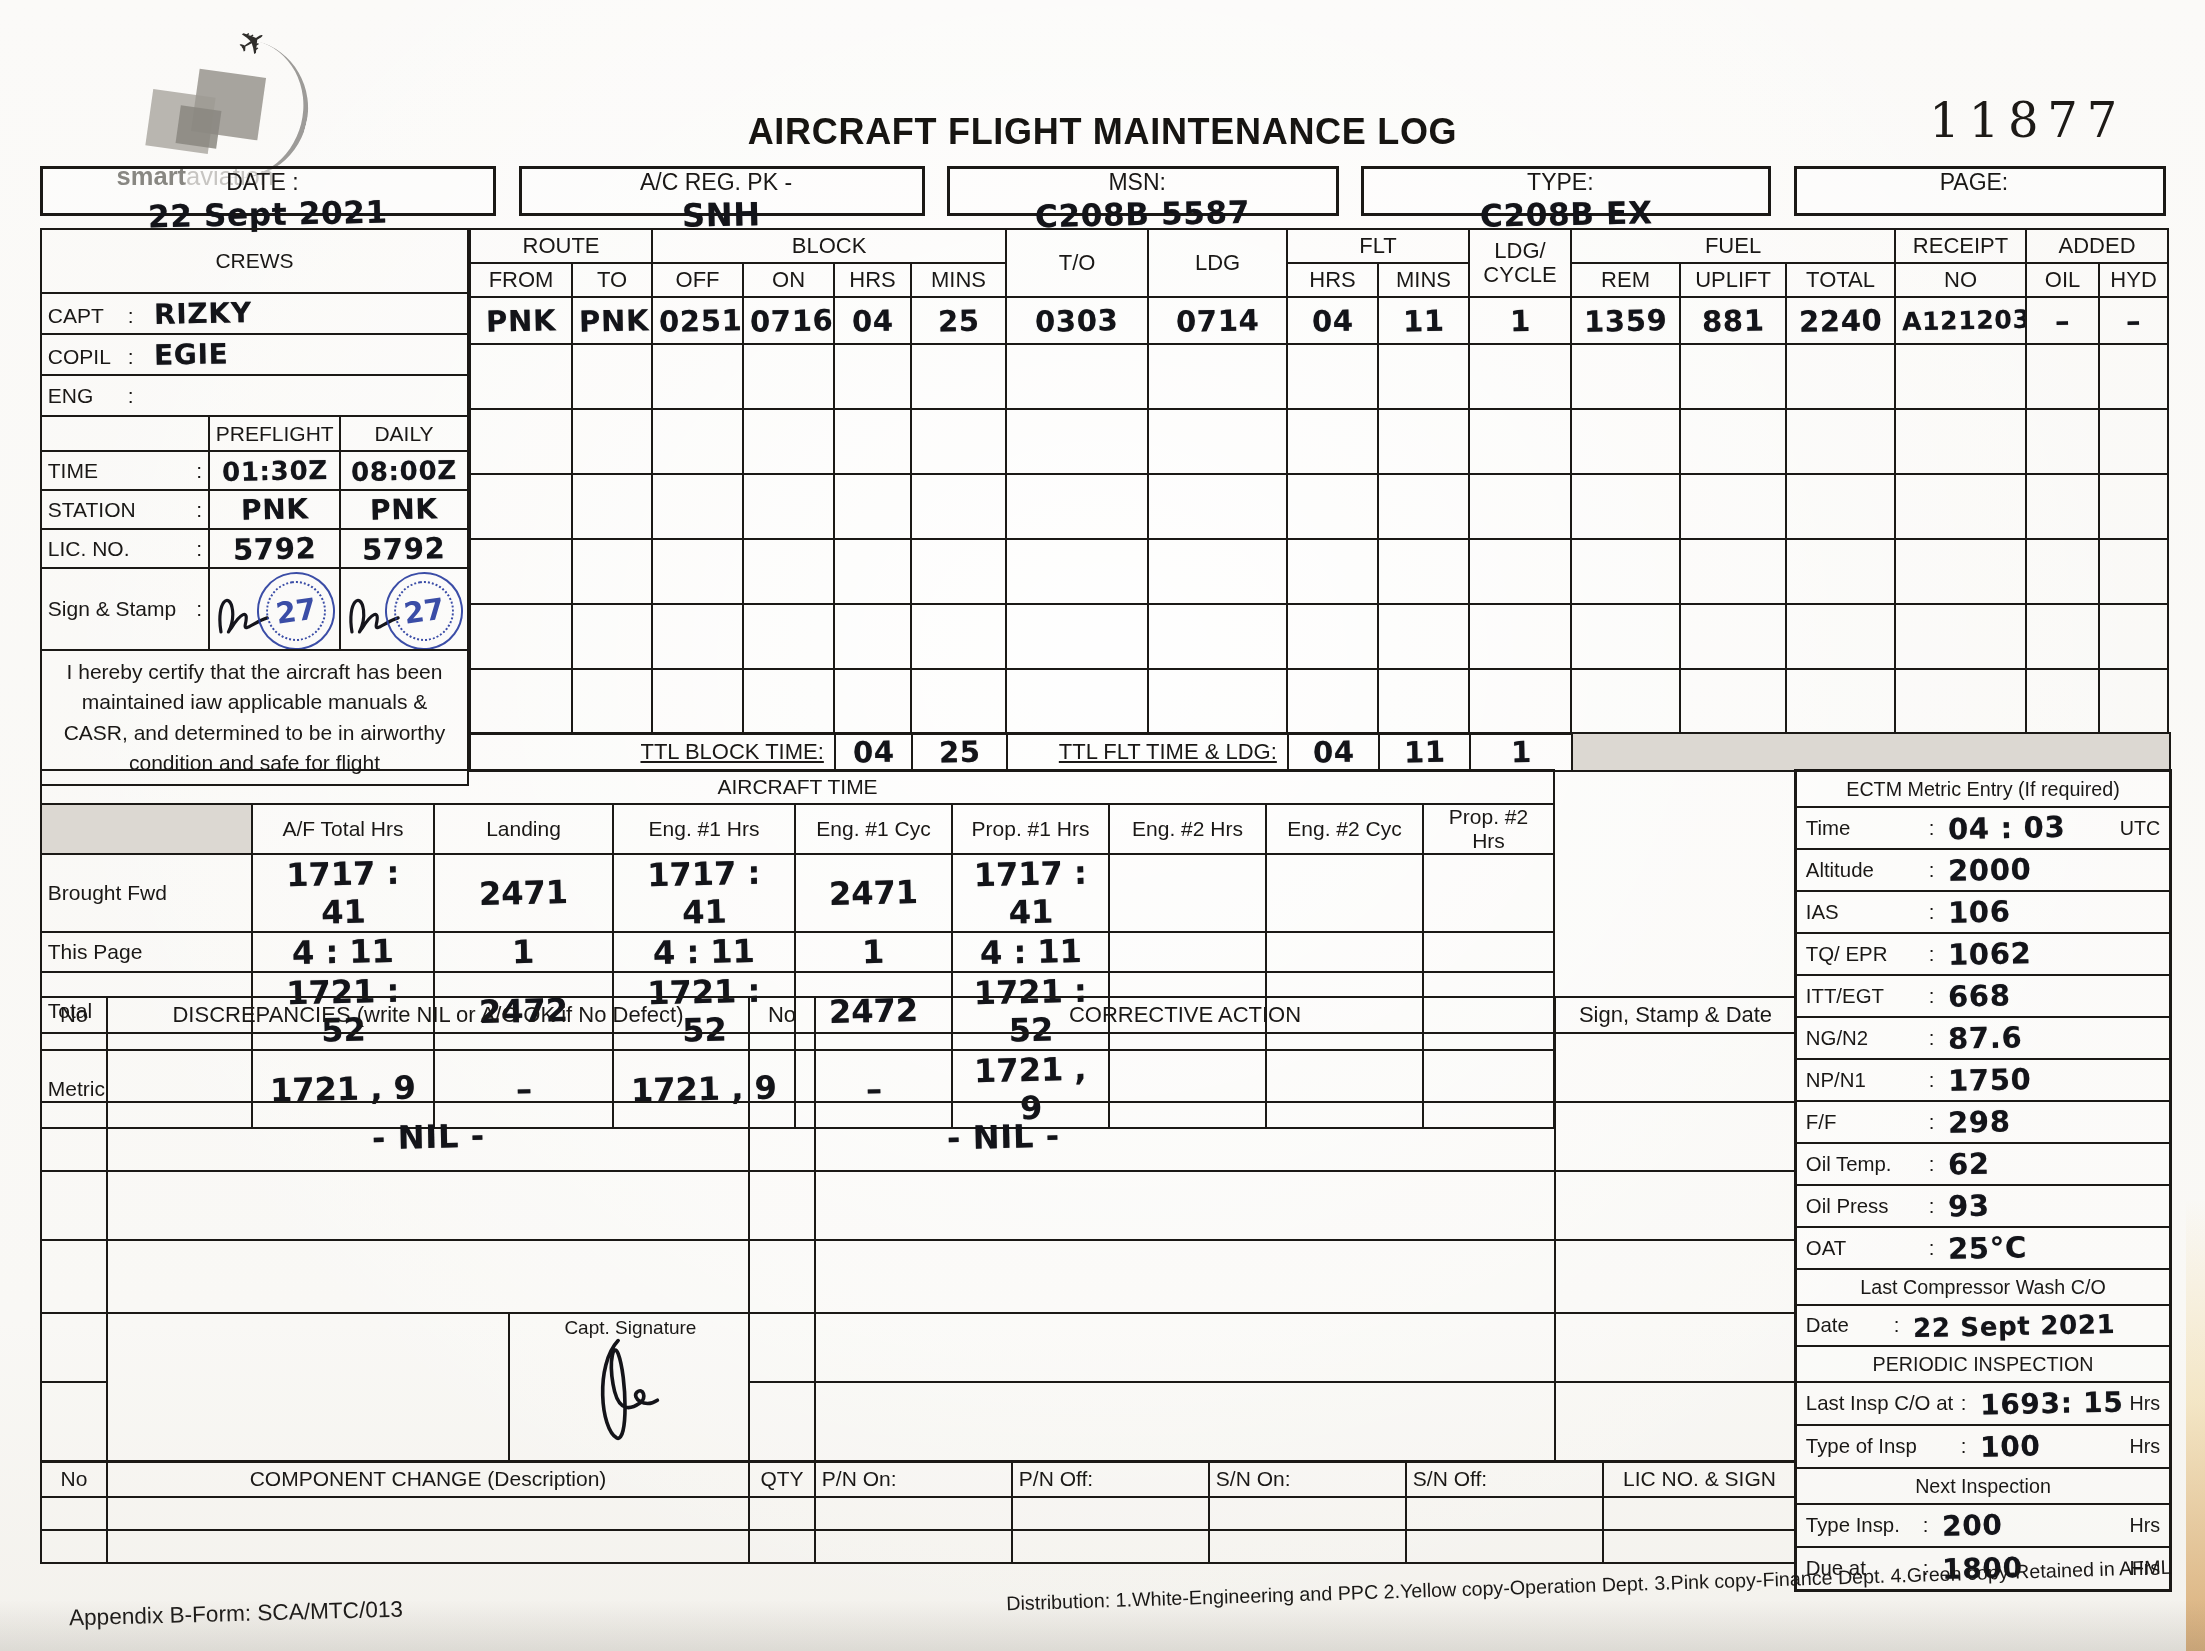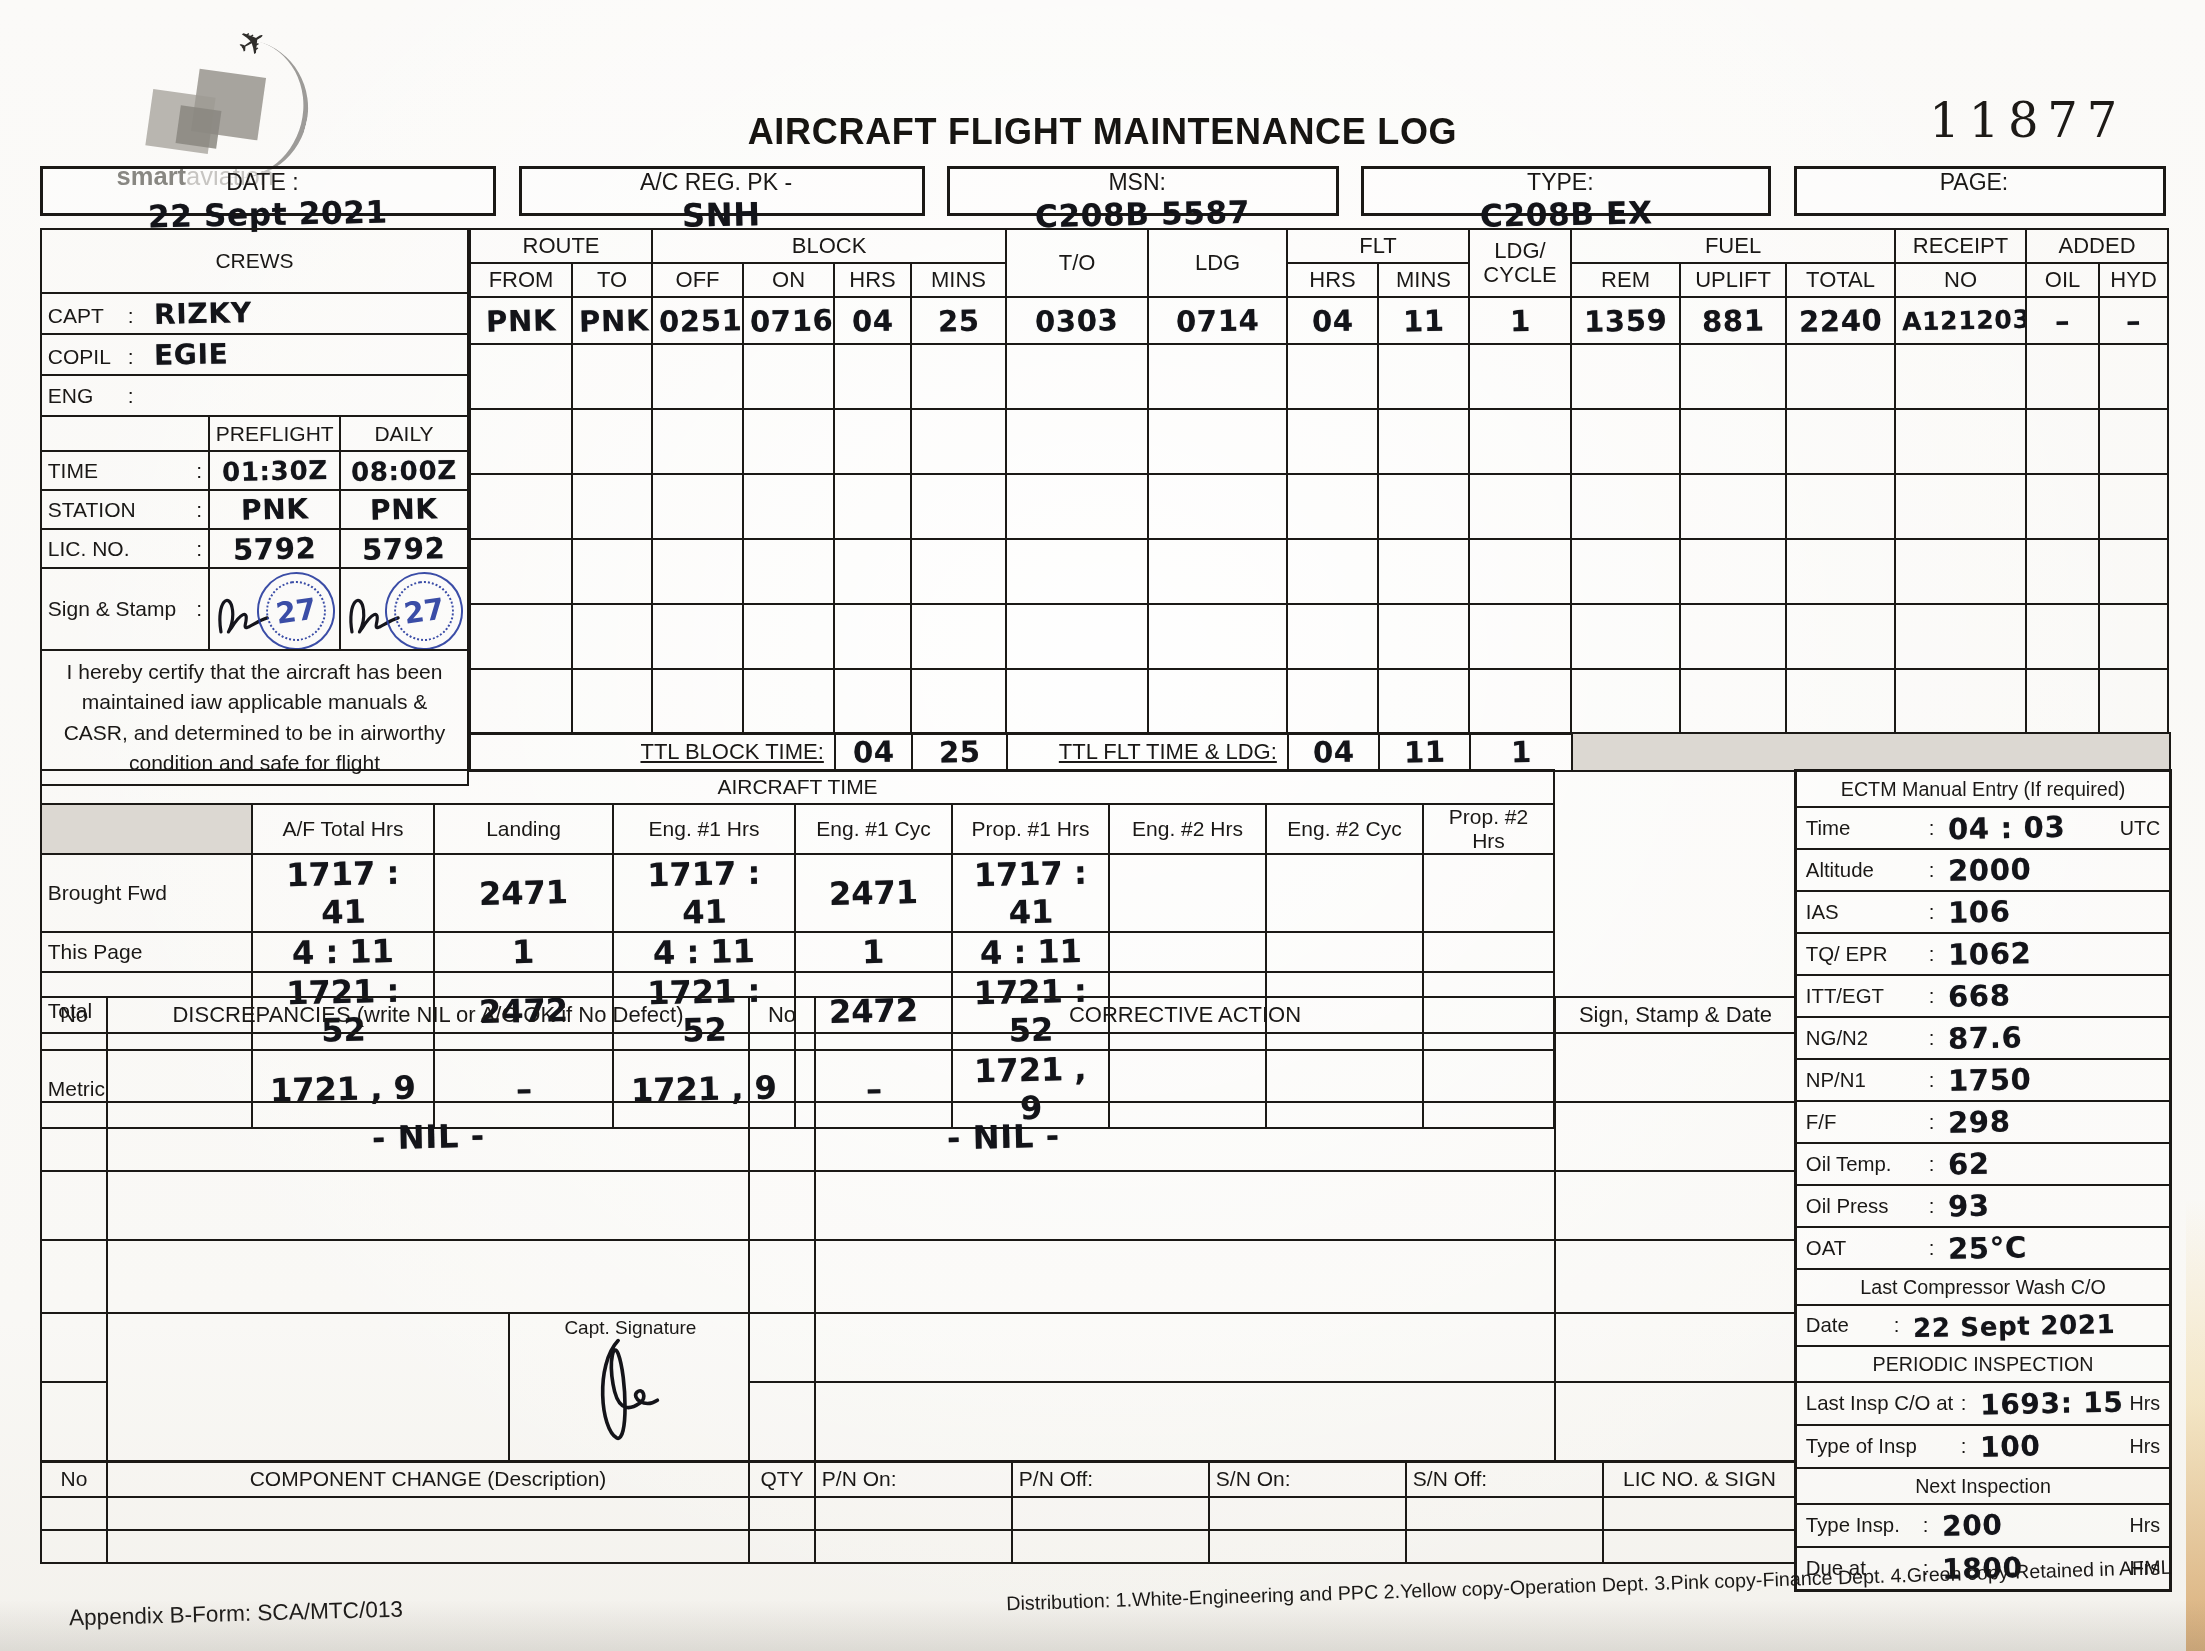--- a/index.html
+++ b/index.html
@@ -489,21 +489,21 @@
         <td class="ctr"><span class="hw"></span></td>
         <td class="ctr"><span class="hw"></span></td>
         <td class="ctr"><span class="hw"></span></td>
       </tr>
     </tbody>
       </table>
 
   </div>
 
   <div class="ectm">
-    <div class="etitle">ECTM Manual Entry (If required)</div>
+    <div class="etitle">ECTM Metric Entry (If required)</div>
     <div class="erow">
         <span class="elab">Time</span>
         <span class="ecolon">:</span>
         <span class="ehw"><span class="hw">04 : 03</span></span>
         <span class="eunit">UTC</span>
       </div>
     <div class="erow">
         <span class="elab">Altitude</span>
         <span class="ecolon">:</span>
         <span class="ehw"><span class="hw">2000</span></span>

